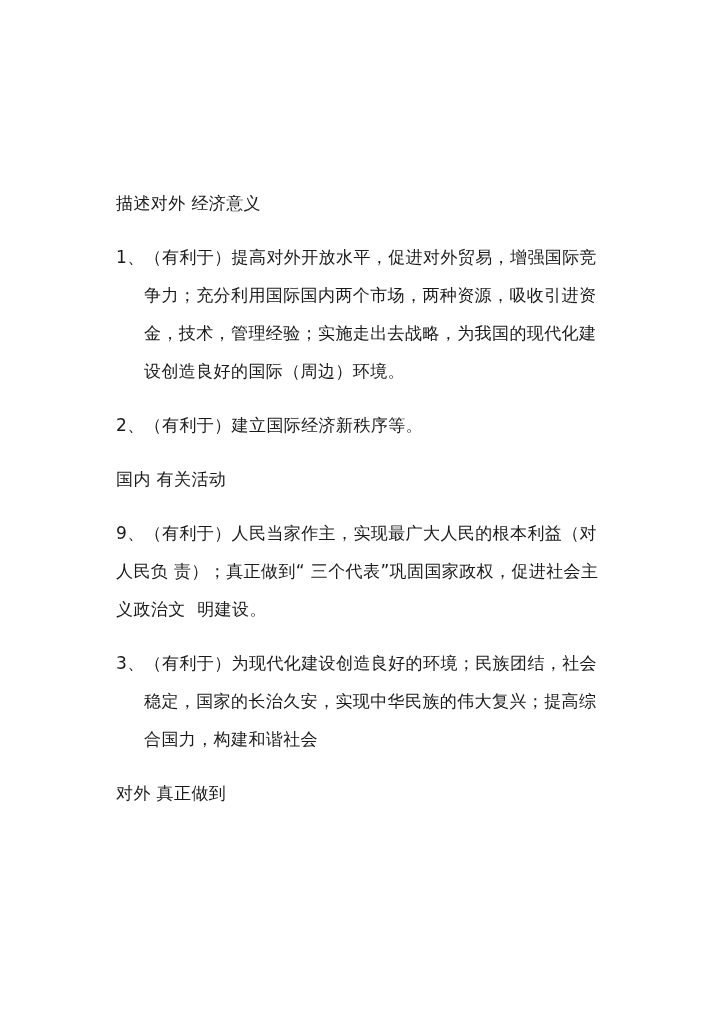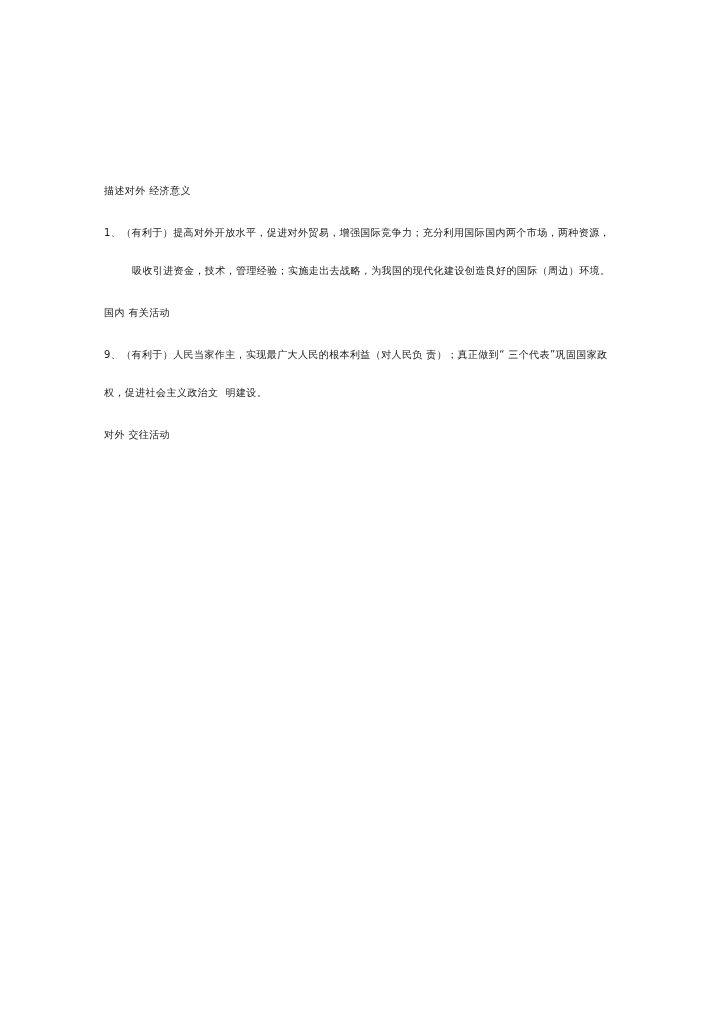--- a/index.html
+++ b/index.html
@@ -19,24 +19,24 @@
     width: 720px;
     height: 1019px;
     background: #fff;
     box-sizing: border-box;
     padding: 168px 100px 40px 100px;
   }
   .doc-body {
     width: 520px;
   }
   .para {
-    font-size: 10px;
+    font-size: 17px;
     line-height: 38px;
     letter-spacing: 0.4px;
-    margin: 4px;
+    margin: 16px;
     white-space: pre-wrap;
     word-break: break-word;
   }
   
   .indent-hang {
     padding-left: 28px;
     text-indent: -28px;
   }
   
   .flush {
@@ -50,26 +50,28 @@
 </head>
 <body>
 
 <div class="page">
   <div class="doc-body">
 
     <p class="para flush">描述对外 经济意义</p>
 
     <p class="para indent-hang">1、（有利于）提高对外开放水平，促进对外贸易，增强国际竞争力；充分利用国际国内两个市场，两种资源，吸收引进资金，技术，管理经验；实施走出去战略，为我国的现代化建设创造良好的国际（周边）环境。</p>
 
+    <p class="para indent-hang">2、（有利于）建立国际经济新秩序等。</p>
 
 
 
     <p class="para flush">国内 有关活动</p>
 
     <p class="para flush">9、（有利于）人民当家作主，实现最广大人民的根本利益（对人民负 责）；真正做到“ 三个代表”巩固国家政权，促进社会主义政治文  明建设。</p>
 
 
+    <p class="para indent-hang">3、（有利于）为现代化建设创造良好的环境；民族团结，社会稳定，国家的长治久安，实现中华民族的伟大复兴；提高综合国力，构建和谐社会</p>
 
-    <p class="para flush">对外 交往活动</p>
+    <p class="para flush">对外 真正做到</p>
 
 
   </div>
 </div>
 
 </body></html>

